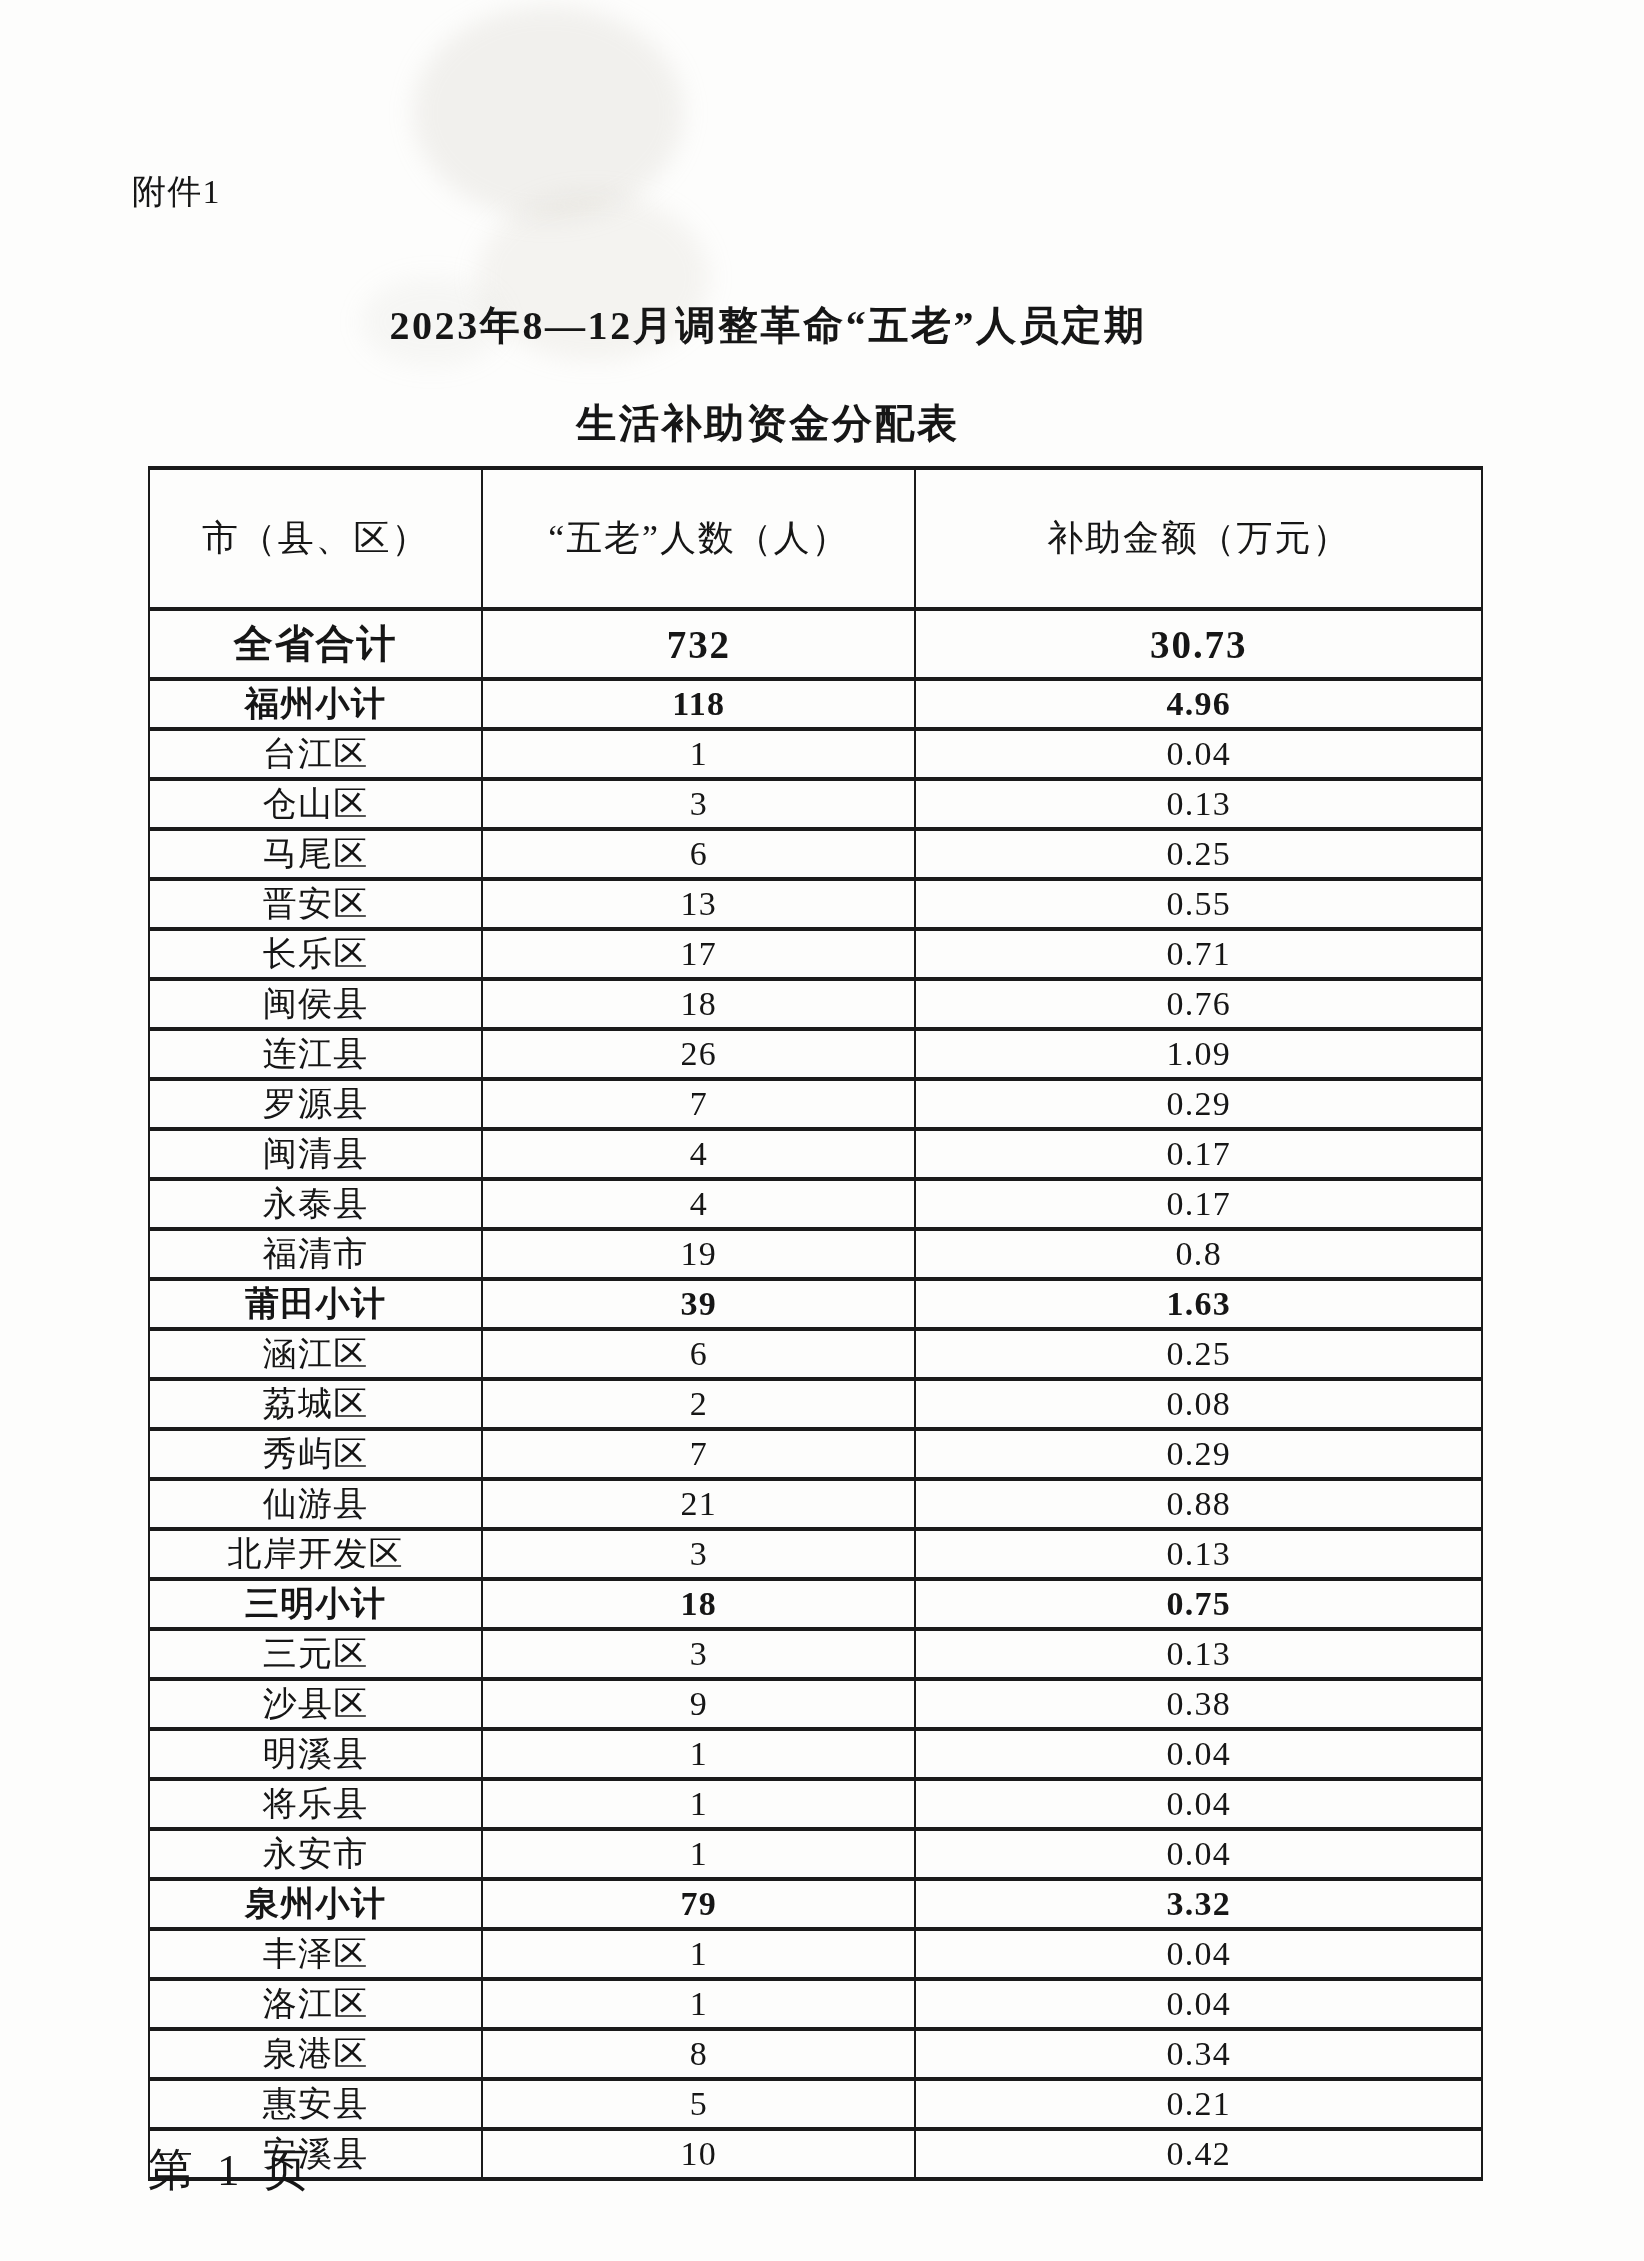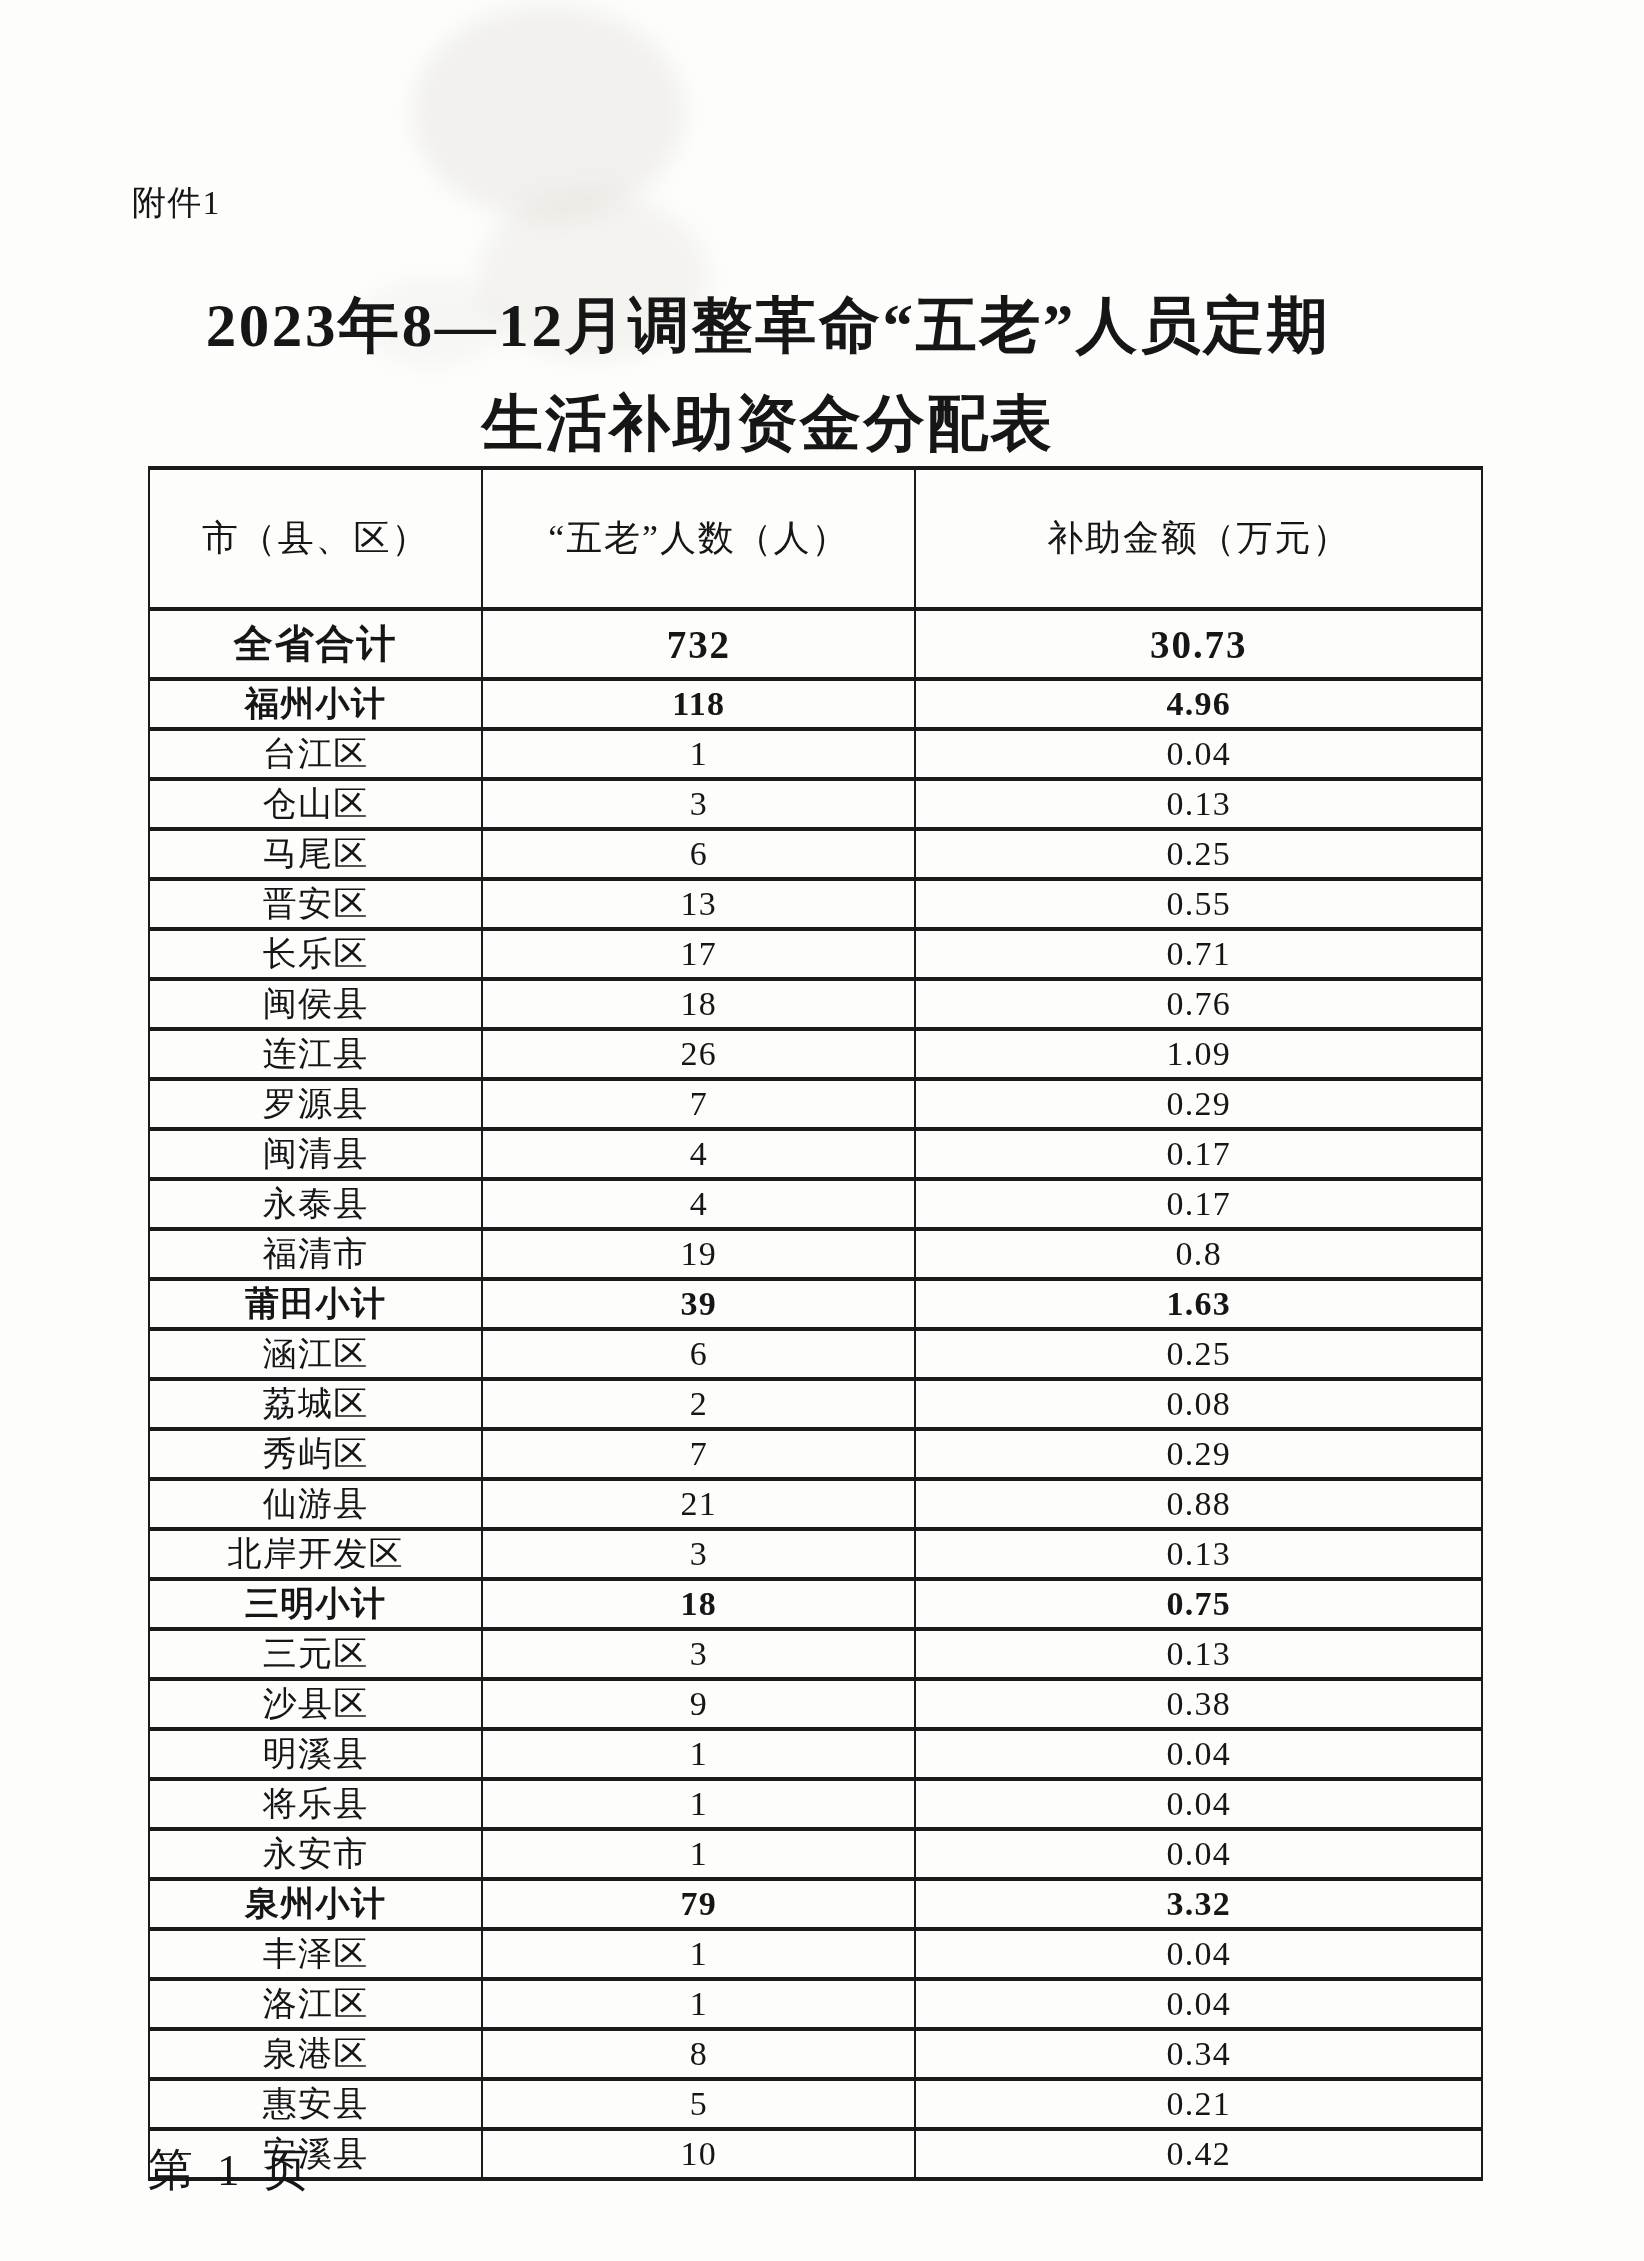--- a/index.html
+++ b/index.html
@@ -23,33 +23,33 @@
     filter: blur(11.6px);
     pointer-events: none;
   }
   .smudge-1 { left: 413px; top: 6.4px;  width: 271px; height: 213px; background: rgba(190,185,172,0.18); }
   .smudge-2 { left: 477px; top: 193px; width: 232px; height: 168px; background: rgba(190,185,172,0.14); }
   .smudge-3 { left: 361px; top: 277px; width: 142px; height: 90px; background: rgba(190,185,172,0.10); }
 
   .attachment-label {
     position: absolute;
     left: 132px;
-    top: 180px;
+    top: 169px;
     font-size: 34px;
     font-weight: 500;
     letter-spacing: 1.3px;
   }
   .doc-title {
     position: absolute;
     left: 97px;
     top: 277px;
     width: 1342px;
     text-align: center;
     font-weight: 700;
-    font-size: 61px;
+    font-size: 40px;
     line-height: 98px;
     letter-spacing: 2.6px;
   }
   .alloc-table {
     position: absolute;
     left: 148px;
     top: 466px;
     width: 1335px;
     border-collapse: collapse;
     table-layout: fixed;

